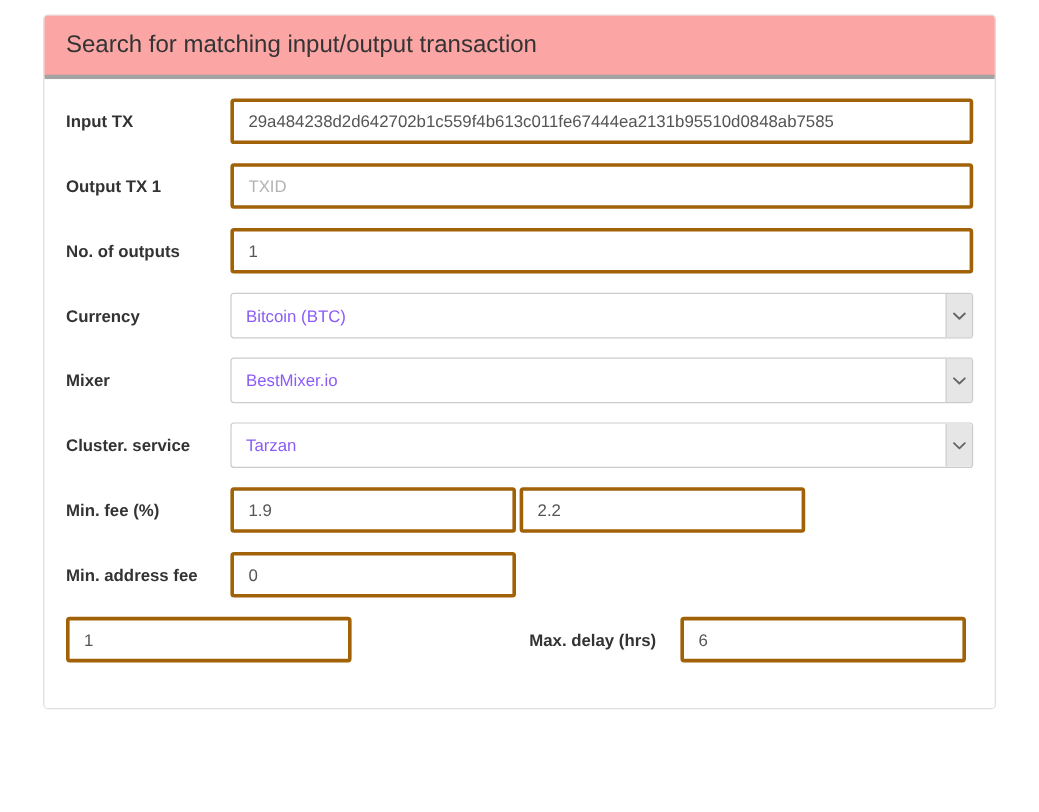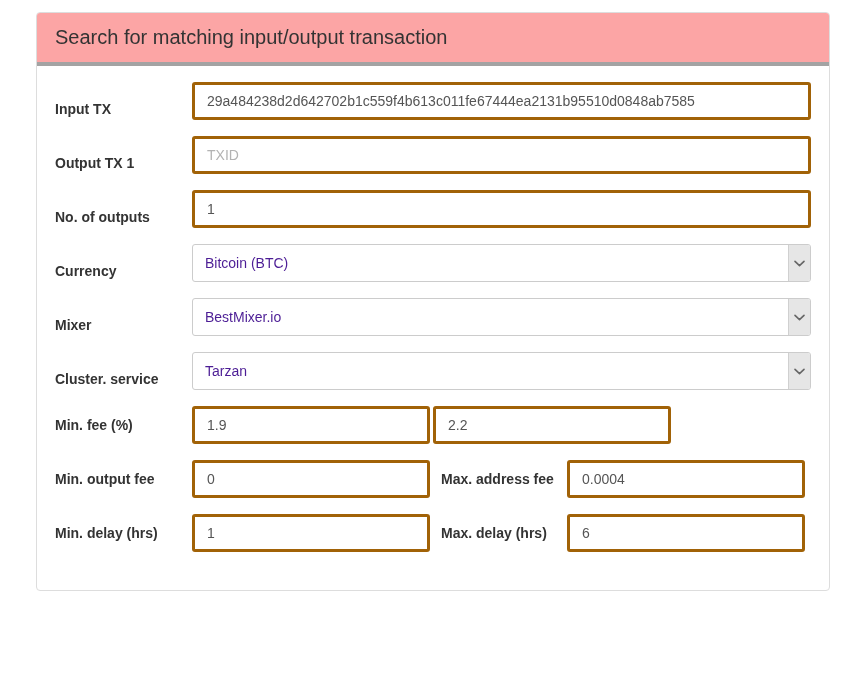--- a/index.html
+++ b/index.html
@@ -37,21 +37,21 @@
     color: #333333;
     line-height: 1.2;
   }
 
   .panel-body {
     padding: 16px 18px 22px 18px;
   }
 
   .form-row {
     display: flex;
-    align-items: flex-end;
+    align-items: flex-start;
     margin-bottom: 16px;
   }
 
   .half {
     display: flex;
     align-items: flex-start;
     width: 50%;
     box-sizing: border-box;
   }
 
@@ -114,21 +114,21 @@
 
   .select-value {
     position: absolute;
     left: 0;
     top: 0;
     right: 28px;
     height: 36px;
     line-height: 36px;
     padding: 0 12px;
     font-size: 14px;
-    color: #4c1d95;
+    color: #8b5cf6;
     white-space: nowrap;
     overflow: hidden;
     text-overflow: ellipsis;
     box-sizing: border-box;
   }
 
   .select-arrow {
     position: absolute;
     right: 0;
     top: 0;
@@ -248,36 +248,29 @@
       </div>
       <div class="half">
         <div class="field-col short">
           <input class="form-control" type="text" value="2.2" style="">
         </div>
       </div>
     </div>
 
     <div class="form-row">
       <div class="half">
-        <div class="label-col">Min. output fee</div>
+        <div class="label-col">Min. address fee</div>
         <div class="field-col short">
           <input class="form-control" type="text" value="0" style="">
         </div>
       </div>
-      <div class="half">
-        <div class="label-col narrow">Max. address fee</div>
-        <div class="field-col short">
-          <input class="form-control" type="text" value="0.0004" style="">
-        </div>
-      </div>
-    </div>
-
-    <div class="form-row">
-      <div class="half">
-        <div class="label-col">Min. delay (hrs)</div>
+    </div>
+
+    <div class="form-row">
+      <div class="half">
         <div class="field-col short">
           <input class="form-control" type="text" value="1" style="">
         </div>
       </div>
       <div class="half">
         <div class="label-col narrow">Max. delay (hrs)</div>
         <div class="field-col short">
           <input class="form-control" type="text" value="6" style="">
         </div>
       </div>

